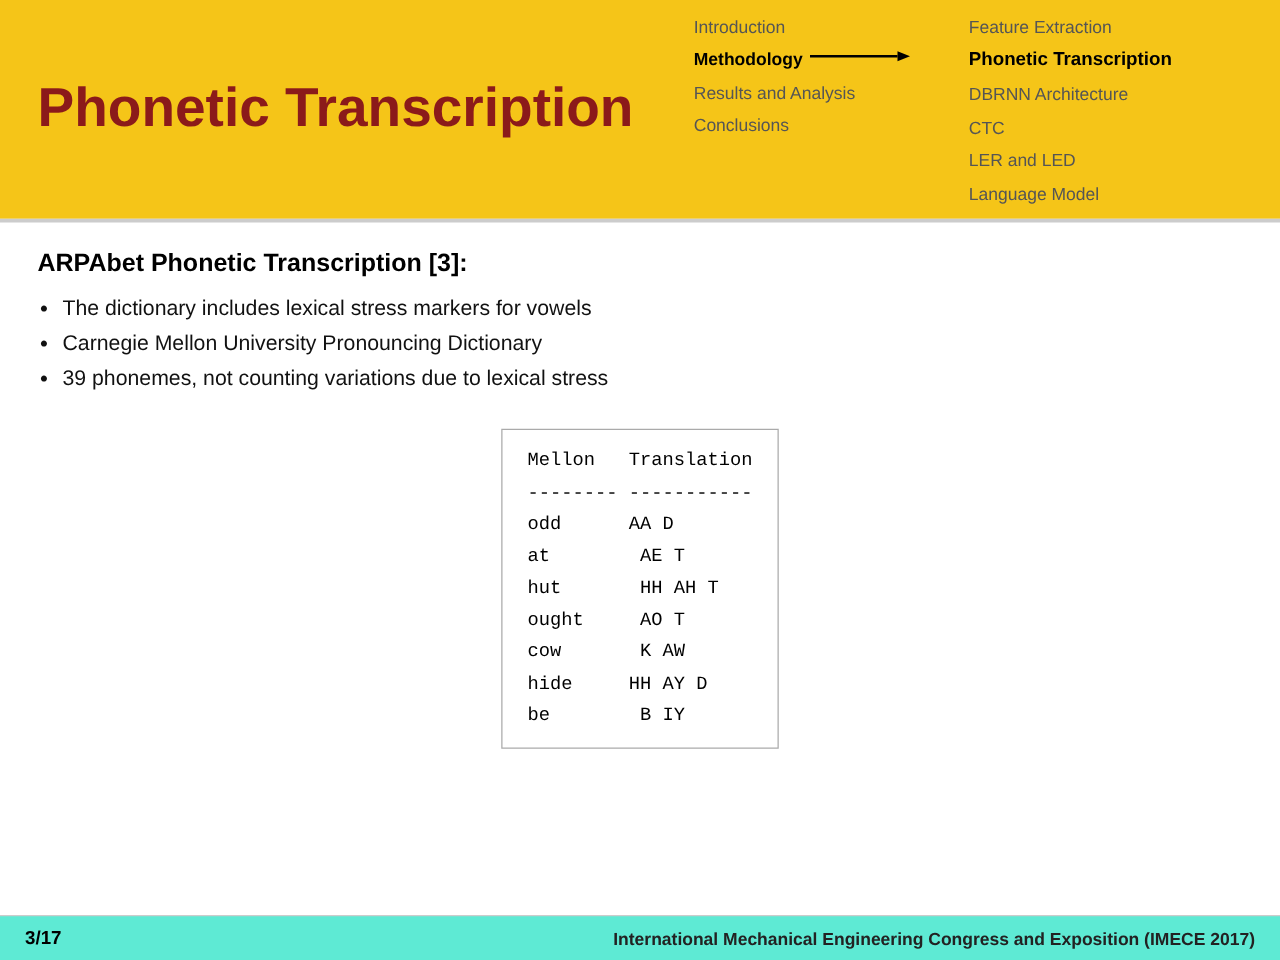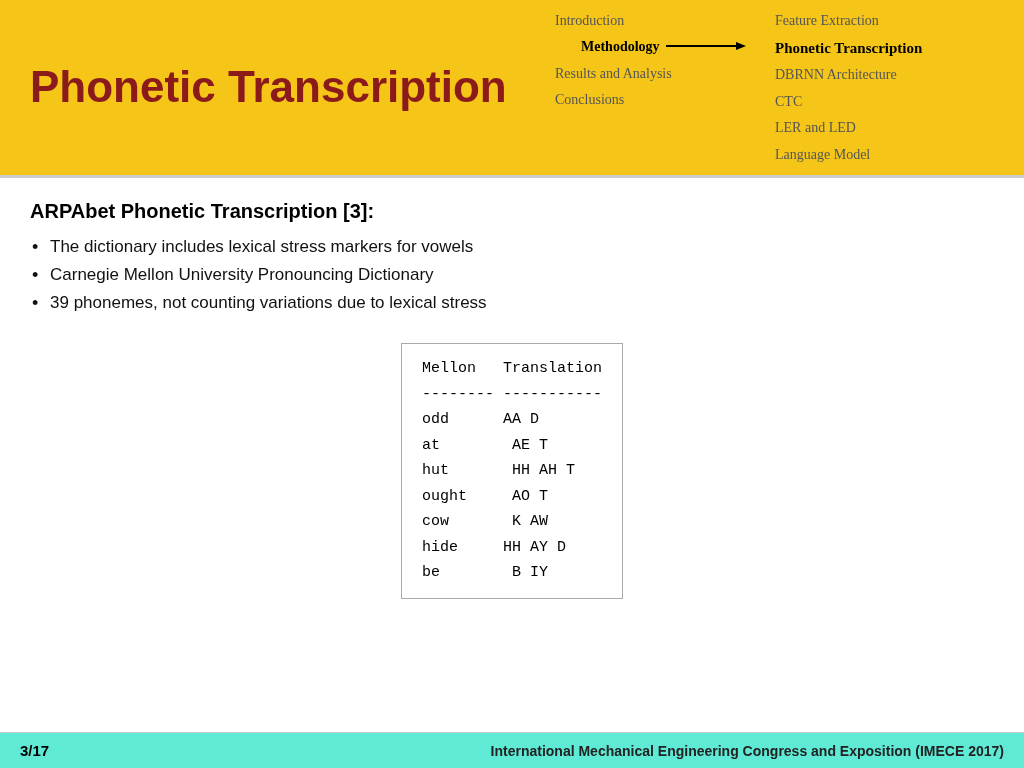--- a/index.html
+++ b/index.html
@@ -29,27 +29,25 @@
       display: flex;
       flex-direction: column;
       gap: 4px;
       min-width: 200px;
     }
 
     .nav-item {
       font-size: 14px;
       color: #555;
       line-height: 1.6;
-      font-family: Liberation Serif, serif;
     }
 
     .nav-item.active {
       font-weight: bold;
       color: #000;
-      margin-left: 26px;
     }
 
     .nav-item.highlight {
       font-weight: bold;
       color: #000;
       font-size: 15px;
     }
 
     
     .title-area {

